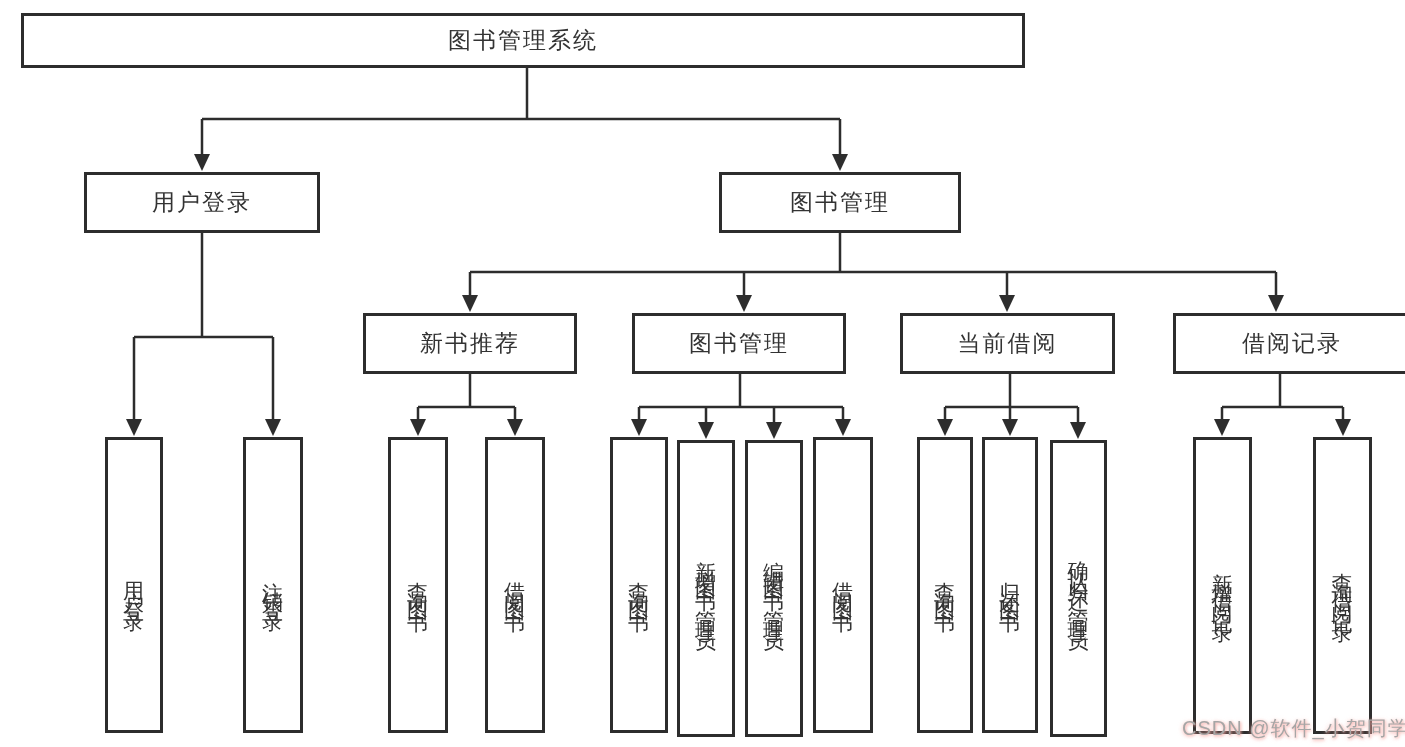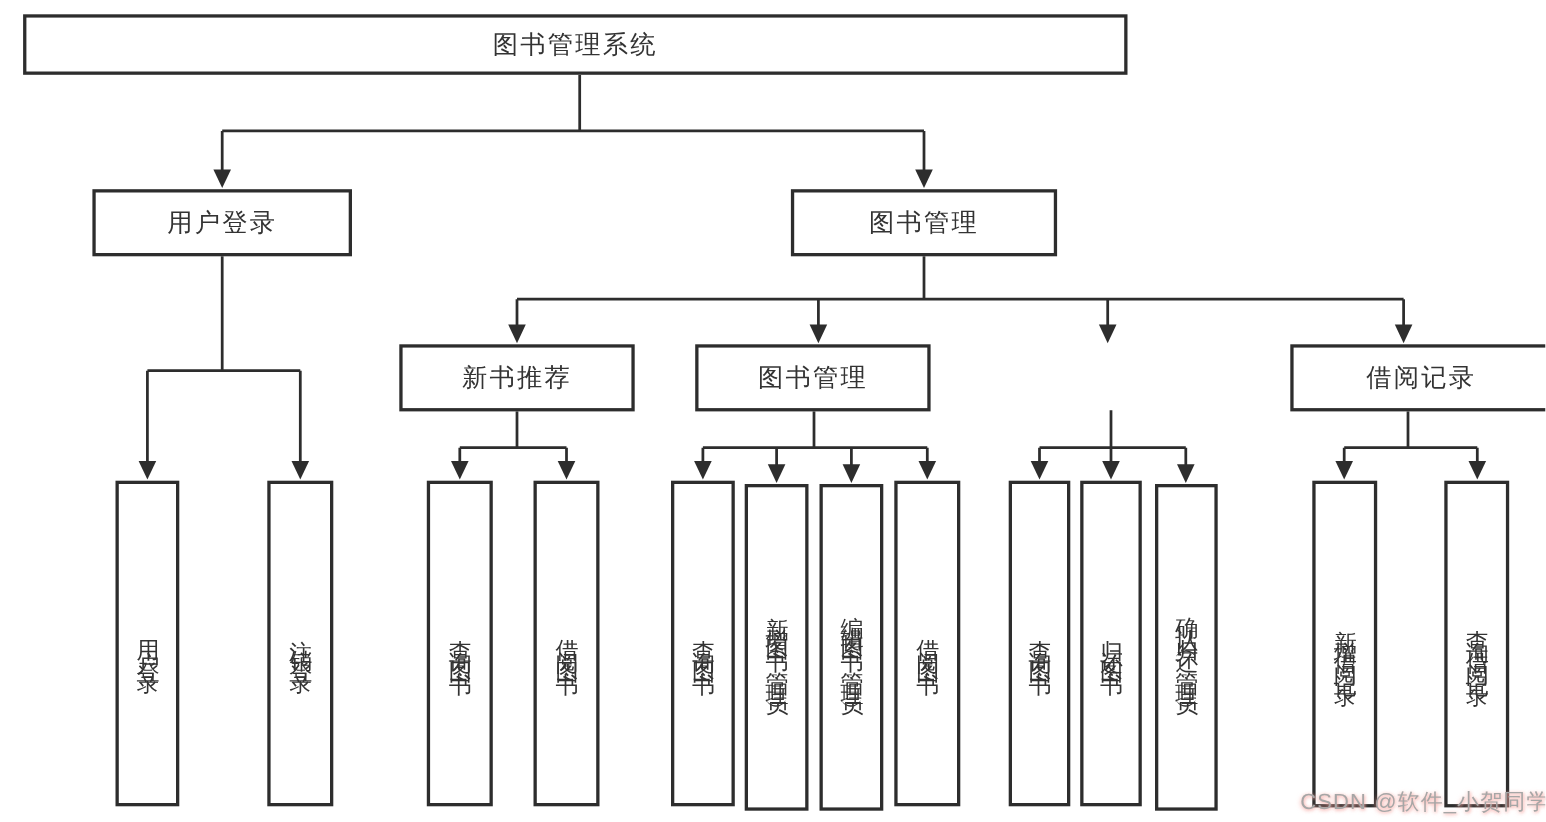--- a/index.html
+++ b/index.html
@@ -62,20 +62,21 @@
     </g>
   </svg>
 
   <div class="node h" style="left:21px;top:13px;width:1004px;height:55px;">图书管理系统</div>
 
   <div class="node h" style="left:84px;top:172px;width:236px;height:61px;">用户登录</div>
   <div class="node h" style="left:363px;top:313px;width:214px;height:61px;">新书推荐</div>
 
   <div class="node h" style="left:719px;top:172px;width:242px;height:61px;">图书管理</div>
   <div class="node h" style="left:632px;top:313px;width:214px;height:61px;">图书管理</div>
+  <div class="node h" style="left:900px;top:313px;width:215px;height:61px;">当前借阅</div>
   <div class="node h" style="left:1173px;top:313px;width:238px;height:61px;">借阅记录</div>
 
   <div class="node v" style="left:105px;top:437px;width:58px;height:296px;">用户登录</div>
   <div class="node v" style="left:243px;top:437px;width:60px;height:296px;">注销登录</div>
 
   <div class="node v" style="left:388px;top:437px;width:60px;height:296px;">查询图书</div>
   <div class="node v" style="left:485px;top:437px;width:60px;height:296px;">借阅图书</div>
 
   <div class="node v" style="left:610px;top:437px;width:58px;height:296px;">查询图书</div>
   <div class="node v" style="left:677px;top:440px;width:58px;height:297px;">新增图书（管理员）</div>

